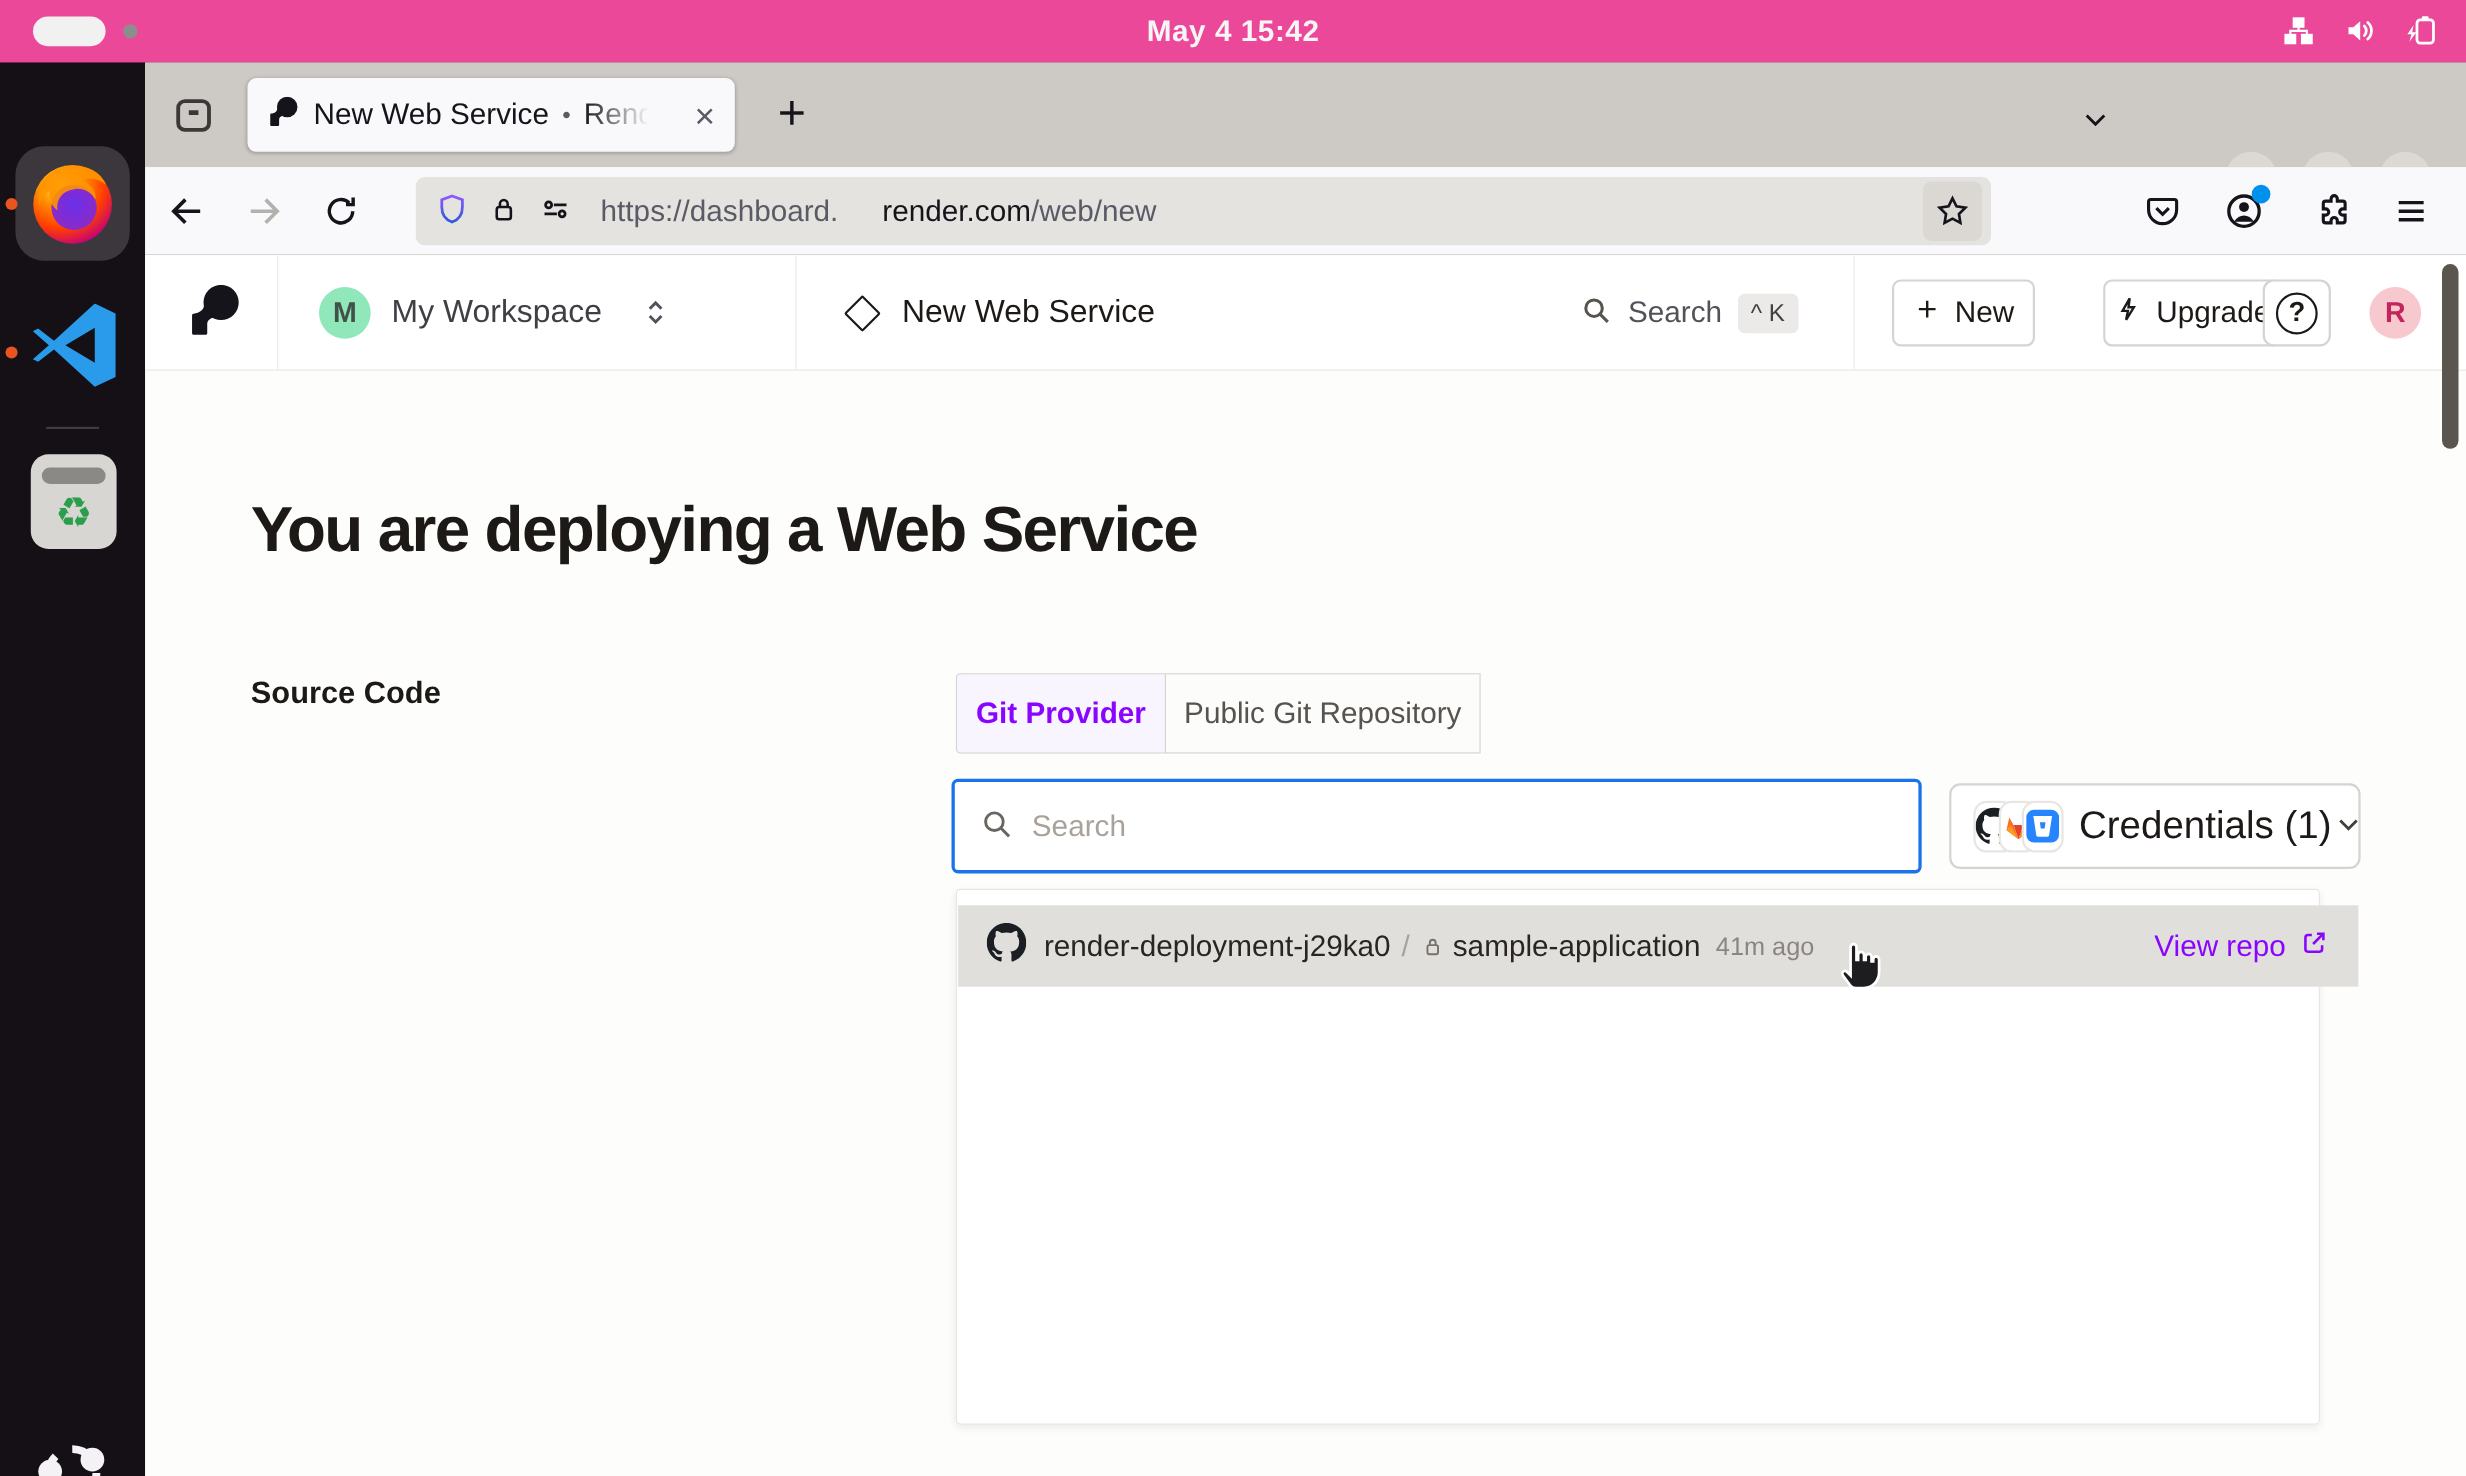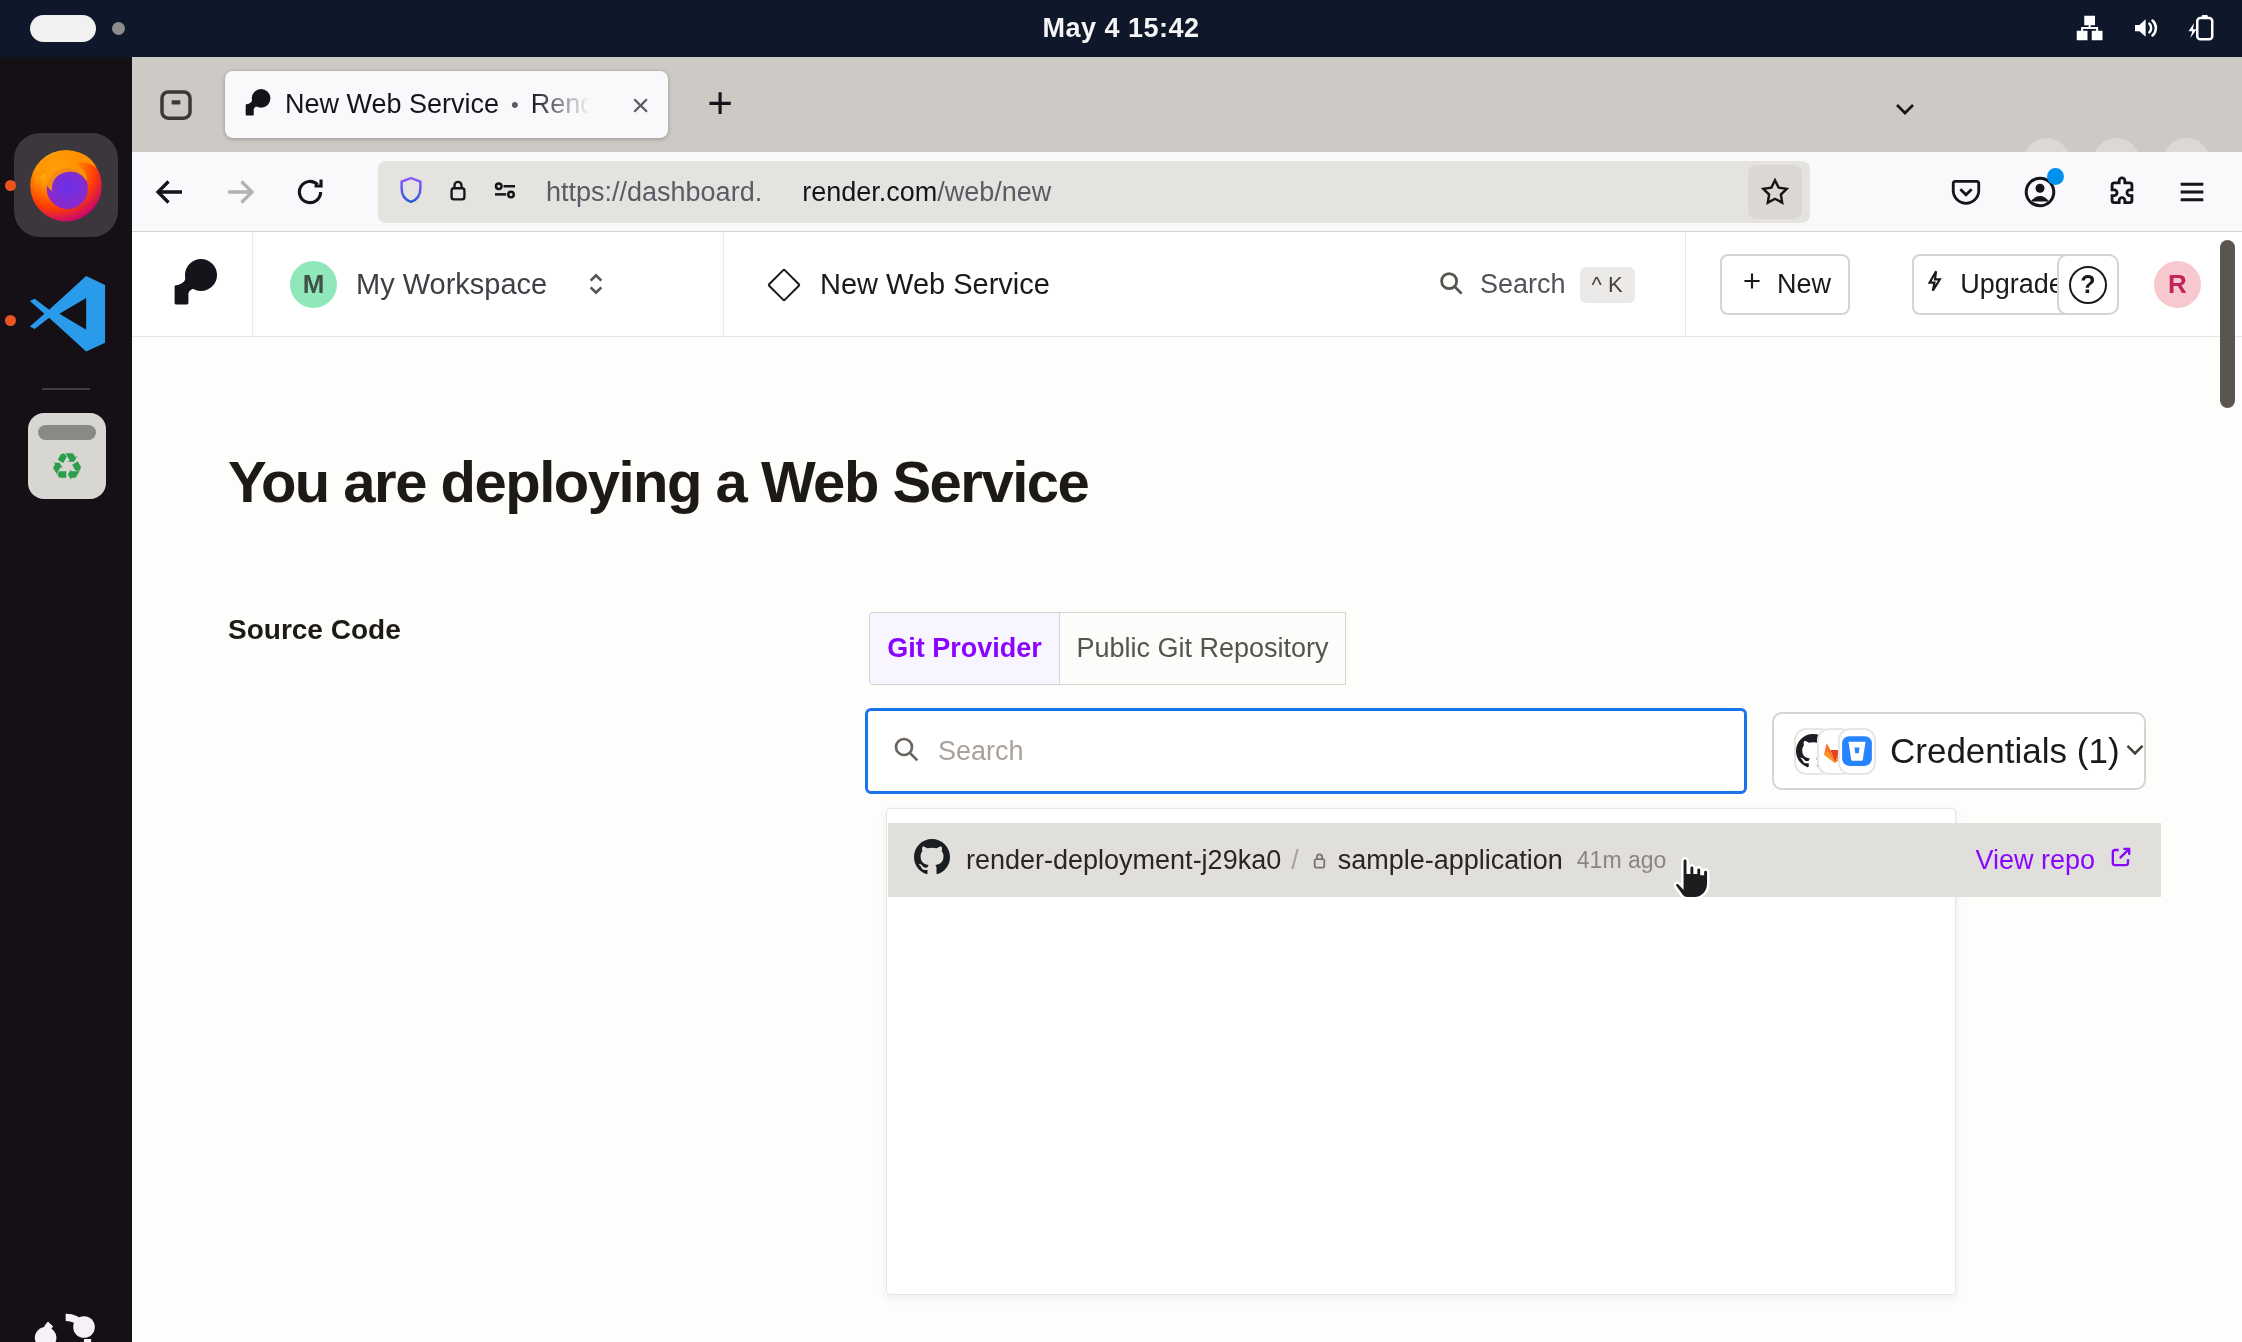--- a/index.html
+++ b/index.html
@@ -2,21 +2,21 @@
 <html><head>
 <meta charset="utf-8">
 <style>
   * { margin:0; padding:0; box-sizing:border-box; }
   html,body { width:2242px; height:1342px; }
   body { font-family:"Liberation Sans", sans-serif; background:#000; }
   .abs { position:absolute; }
   #screen { position:relative; width:2242px; height:1342px; overflow:hidden; background:#0b0b0b; }
 
   
-  #topbar { left:0; top:0; width:2242px; height:57px; background:#0f172a; }
+  #topbar { left:0; top:0; width:2242px; height:57px; background:#ec4899; }
   #ws-pill { left:30px; top:15px; width:66px; height:27px; border-radius:15px; background:#f1f1f1; }
   #ws-dot  { left:112px; top:22px; width:13px; height:13px; border-radius:50%; background:#8d8d8d; }
   #clock { left:0; top:0; width:100%; height:57px; line-height:57px; text-align:center;
            color:#f5f5f5; font-size:27px; font-weight:600; letter-spacing:.5px; }
   #sysicons { right:26px; top:13px; display:flex; gap:26px; align-items:center; color:#fff; }
 
   
   #dock { left:0; top:57px; width:132px; height:1285px; background:#141016; }
   #ff-slot { left:14px; top:76px; width:104px; height:104px; border-radius:26px; background:#3b373d; display:flex; align-items:center; justify-content:center; }
   .run-dot { width:11px; height:11px; border-radius:50%; background:#e95420; }
@@ -104,21 +104,21 @@
   #repo-search input::placeholder { color:#a9a29b; }
 
   #credentials { left:1640px; top:480px; width:374px; height:78px; background:#fff; border:2px solid #d6d3d1;
                  border-radius:10px; display:flex; align-items:center; padding:0 20px; }
   .chip { width:47px; height:47px; border-radius:12px; background:#fff; border:2px solid #e8e6e3;
           display:flex; align-items:center; justify-content:center; }
   .chip + .chip { margin-left:-15px; }
   #cred-label { font-size:35px; color:#1c1917; margin-left:14px; white-space:nowrap; }
   #cred-caret { margin-left:auto; }
 
-  #repo-panel { left:754px; top:576px; width:1070px; height:487px; background:#fff; border:1px solid #e7e5e4;
+  #repo-panel { left:737px; top:576px; width:1240px; height:487px; background:#fff; border:1px solid #e7e5e4;
                 border-radius:4px; box-shadow:0 3px 8px rgba(0,0,0,.07); }
   #repo-row { left:1px; top:14px; width:1273px; height:74px; background:#e1dfdc;
               display:flex; align-items:center; padding:0 26px; font-size:27px; }
   #repo-owner { color:#292524; margin-left:16px; }
   #repo-sep { color:#a8a29e; margin:0 10px; }
   #repo-lock { margin-right:8px; display:flex; }
   #repo-name { color:#292524; }
   #repo-time { font-size:23px; color:#8a8580; margin-left:14px; }
   #view-repo { margin-left:auto; display:flex; align-items:center; gap:12px; color:#8a05ff; font-size:27px; }
 

